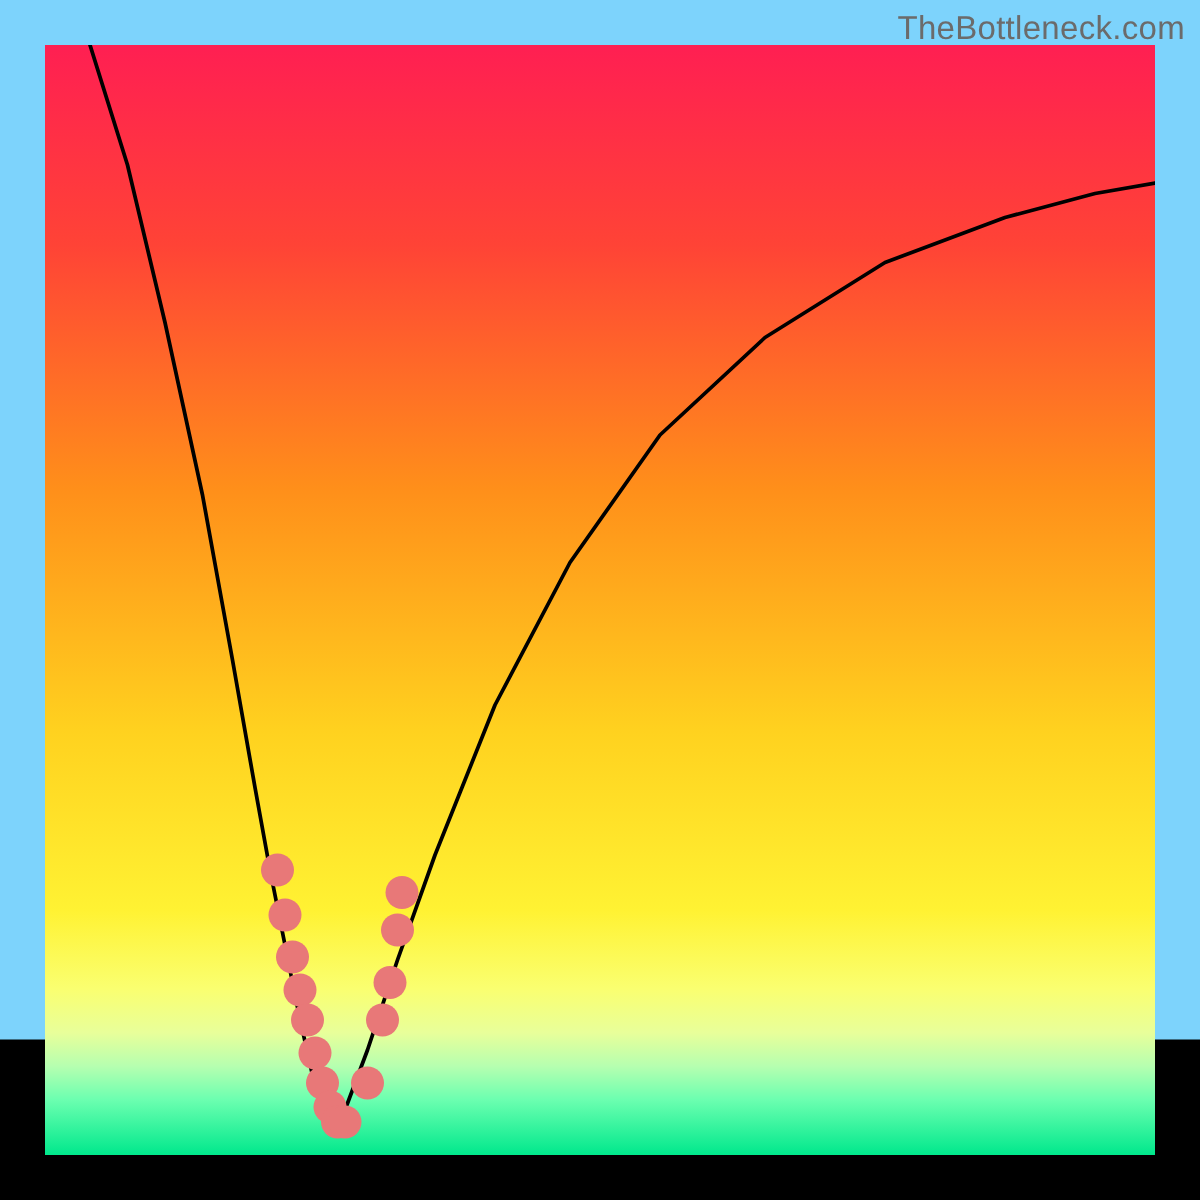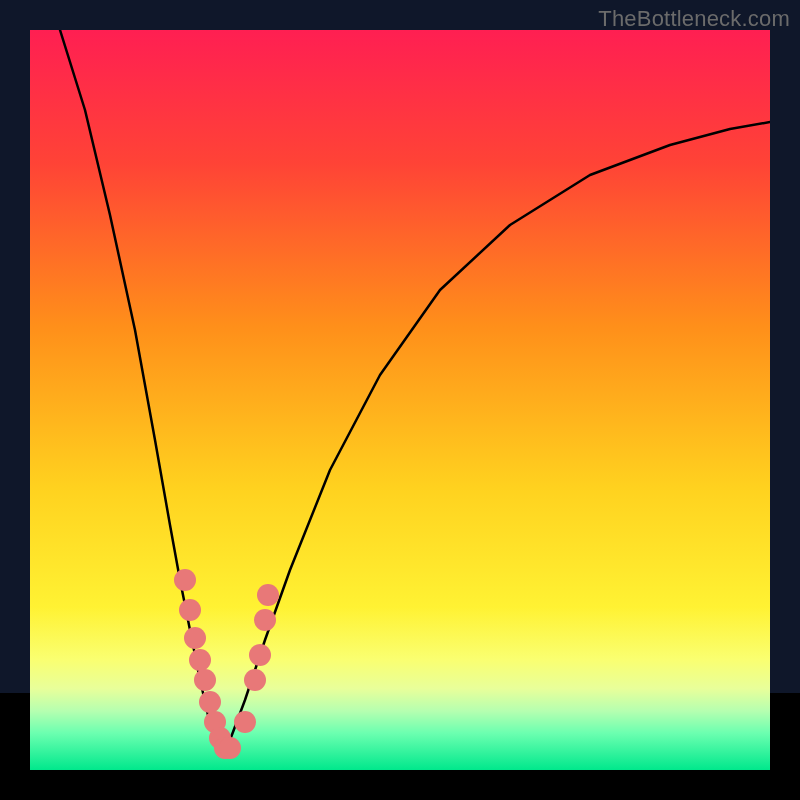--- a/index.html
+++ b/index.html
@@ -8,21 +8,21 @@
     width: 800px;
     height: 800px;
     overflow: hidden;
     background: #000;
     font-family: Arial, Helvetica, sans-serif;
   }
   .frame {
     position: relative;
     width: 800px;
     height: 693px;
-    background: #0f172a;
+    background: #7dd3fc;
   }
   .plot {
     position: absolute;
     left: 30px;
     top: 30px;
     width: 740px;
     height: 740px;
     overflow: hidden;
   }
   .watermark {

